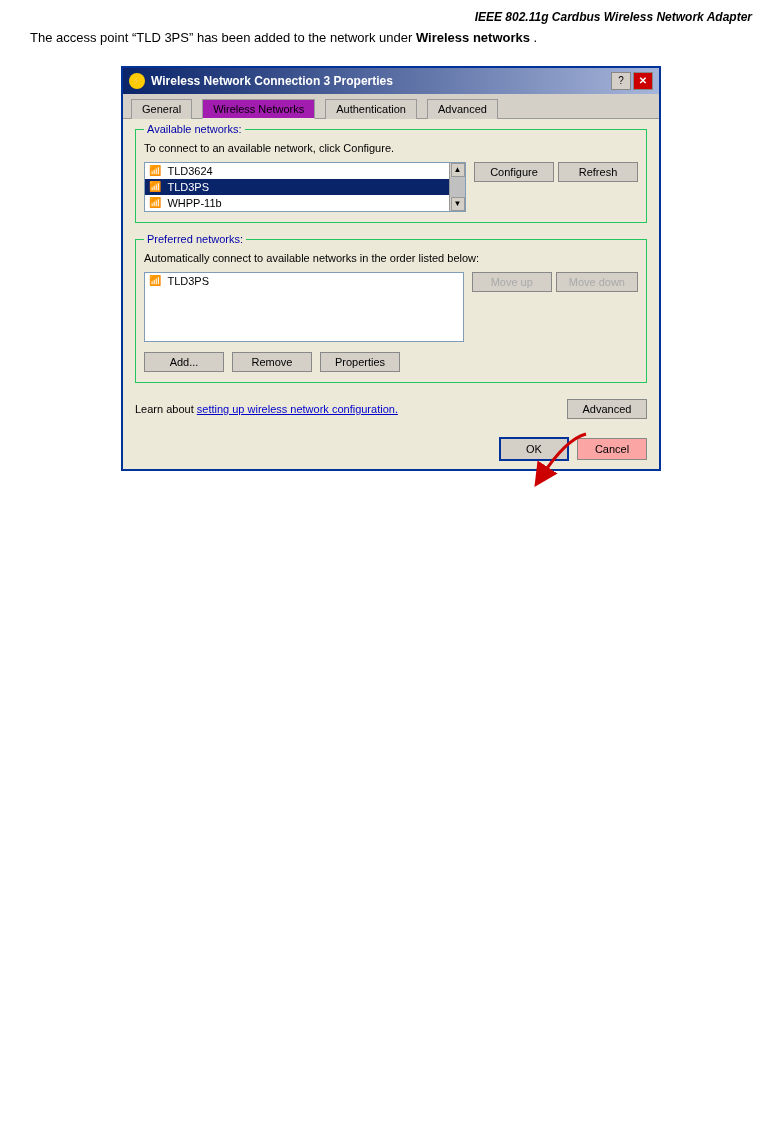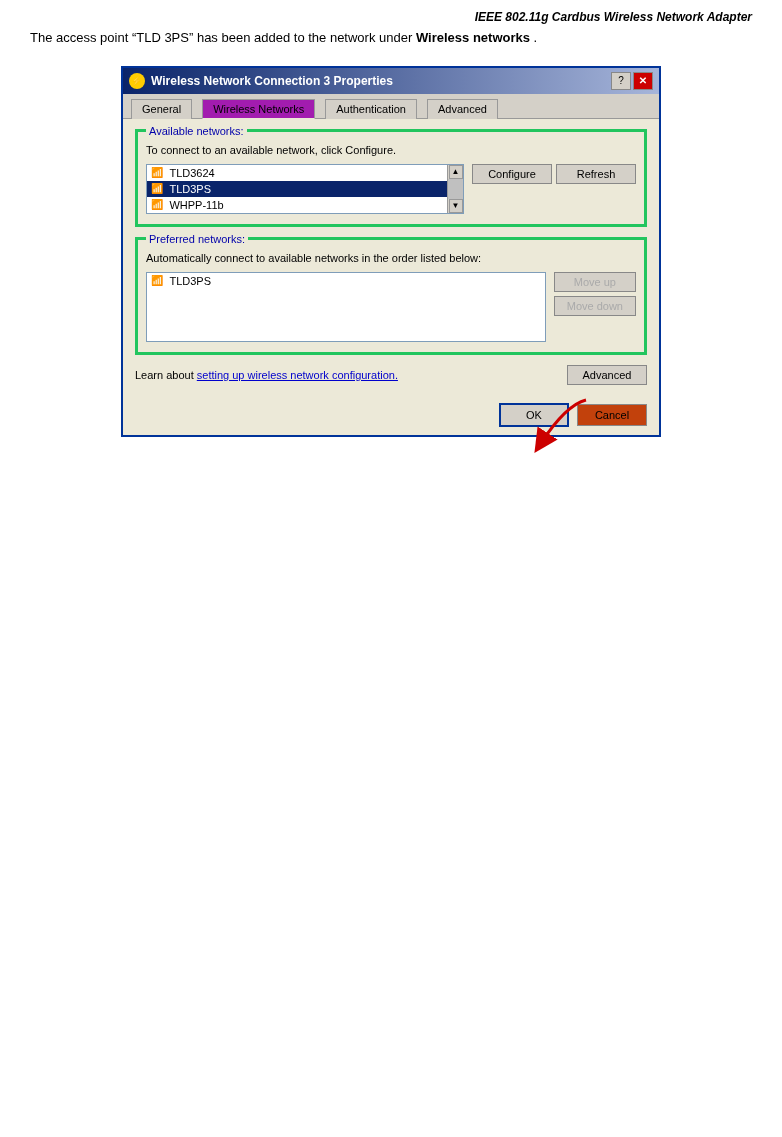--- a/index.html
+++ b/index.html
@@ -158,22 +158,22 @@
     }
 
     .checkbox-input.checked::after {
       content: '✓';
       font-size: 10px;
       color: #000;
     }
 
     
     .section-box {
-      border: 3px solid #22c55e;
-      margin-bottom: 10px;
+      border: 1px solid #22c55e;
+      margin-bottom: 16px;
       padding: 8px 8px 10px 8px;
       position: relative;
     }
 
     .section-legend {
       position: absolute;
       top: -7px;
       left: 8px;
       background: #ece9d8;
       padding: 0 3px;
@@ -262,21 +262,21 @@
 
     .preferred-list {
       flex: 1;
       border: 1px solid #7f9db9;
       background: #fff;
       height: 70px;
     }
 
     .pref-actions {
       display: flex;
-      flex-direction: column;
+      flex-direction: row;
       gap: 4px;
     }
 
     
     .bottom-actions {
       display: flex;
       align-items: center;
       gap: 8px;
       margin-top: 10px;
     }
@@ -310,21 +310,21 @@
       background: #d4d0c8;
       border: 2px solid #003399;
       font-size: 11px;
       cursor: pointer;
       font-family: Tahoma, Arial, sans-serif;
     }
 
     .btn-cancel {
       min-width: 70px;
       padding: 4px 14px;
-      background: #c2410c;
+      background: #fca5a5;
       border: 1px solid #888;
       font-size: 11px;
       cursor: pointer;
       font-family: Tahoma, Arial, sans-serif;
     }
 
     
     .footer-text {
       font-size: 13px;
       margin-top: 20px;
@@ -450,20 +450,25 @@
                   <span class="net-icon">📶</span>
                   <span>TLD3PS</span>
                 </div>
               </div>
               <div class="pref-actions">
                 <button class="btn disabled">Move up</button>
                 <button class="btn disabled">Move down</button>
               </div>
             </div>
 
+            <div class="bottom-actions" style="margin-top:10px;">
+              <button class="btn">Add...</button>
+              <button class="btn">Remove</button>
+              <button class="btn">Properties</button>
+            </div>
           </div>
 
           <div style="display:flex; align-items:center; justify-content:space-between; margin-top:4px;">
             <div>
               <span>Learn about </span>
               <span class="link-text">setting up wireless network configuration.</span>
             </div>
             <button class="btn">Advanced</button>
           </div>
 

